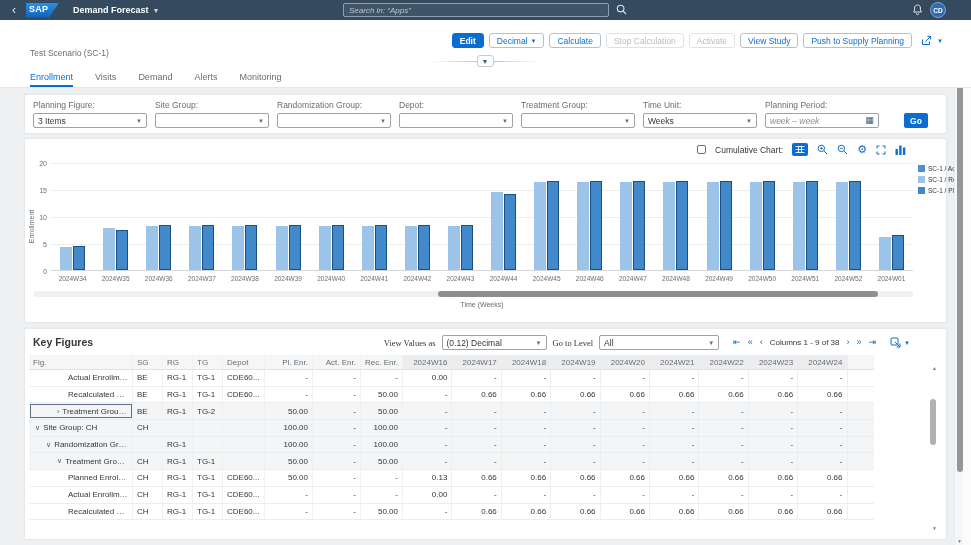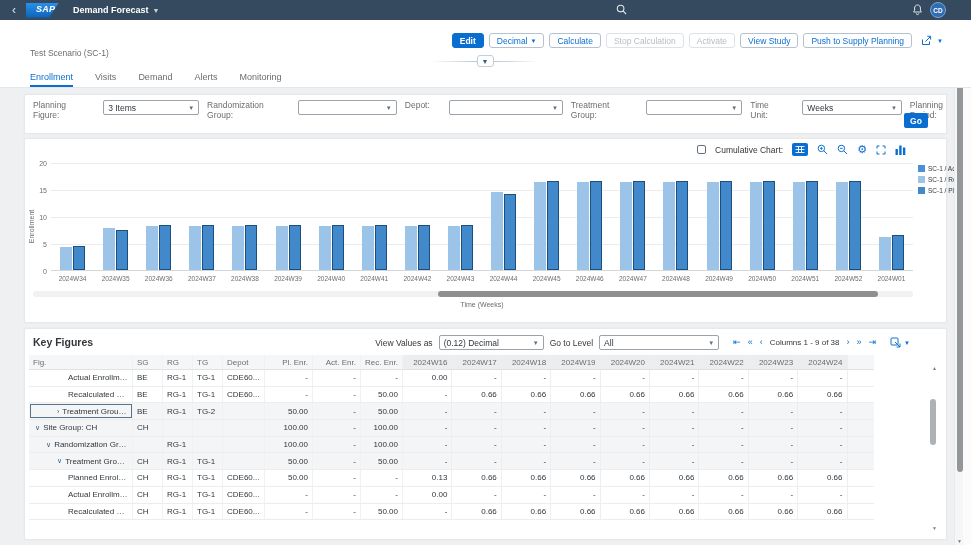--- a/index.html
+++ b/index.html
@@ -3,21 +3,21 @@
 <meta charset="utf-8">
 <style>
   * { box-sizing: border-box; margin: 0; padding: 0; }
   html,body { width:971px; height:545px; overflow:hidden; }
   body { font-family:"Liberation Sans", sans-serif; background:#eef0f2; position:relative; color:#32363a; }
   .abs { position:absolute; }
 
   
   .shellbar { left:0; top:0; width:971px; height:20px; background:#354a5f; display:flex; align-items:center; z-index:30; }
   .back-ico { color:#dfe6ec; font-size:12px; margin:0 10px 0 12px; cursor:pointer; line-height:1; }
-  .sap-logo { width:33px; height:15px; background:linear-gradient(180deg,#2a8fe8,#0c63b8); clip-path:polygon(0 0,100% 0,70% 100%,0 100%); color:#fff; font-size:9px; font-weight:bold; font-style:italic; padding:1px 0 0 10px; letter-spacing:.3px; }
+  .sap-logo { width:33px; height:15px; background:linear-gradient(180deg,#2a8fe8,#0c63b8); clip-path:polygon(0 0,100% 0,70% 100%,0 100%); color:#fff; font-size:9px; font-weight:bold; padding:1px 0 0 3px; letter-spacing:.3px; }
   .product { color:#fff; font-size:9px; font-weight:bold; margin-left:14px; }
   .product-chev { color:#c7d2dc; font-size:7px; margin-left:4px; }
   .shell-search { position:absolute; left:343px; top:3px; width:266px; height:14px; border:1px solid #8ba0b4; border-radius:2px; background:rgba(255,255,255,.06); color:#b9c6d2; font-size:8px; font-style:italic; padding:2px 5px; }
   .shell-mag { position:absolute; left:616px; top:4px; }
   .bell { position:absolute; left:912px; top:4px; }
   .avatar { position:absolute; left:930px; top:2px; width:16px; height:16px; border-radius:50%; background:#2f6cb3; border:1px solid #7ea4cd; color:#fff; font-size:6.5px; font-weight:bold; display:flex; align-items:center; justify-content:center; }
 
   
   .pagehead { left:0; top:20px; width:971px; height:68px; background:#fff; border-bottom:1px solid #e4e7ea; z-index:5; }
   .page-title { position:absolute; left:30px; top:10px; font-size:14px; color:#32363a; }
@@ -35,21 +35,21 @@
   .tab { font-size:9px; color:#6a6d70; padding-top:3px; cursor:pointer; position:relative; }
   .tab.sel { color:#0a6ed1; }
   .tab.sel::after { content:""; position:absolute; left:0; right:0; bottom:0; height:2.5px; background:#0a6ed1; }
 
   
   .card { background:#fff; border:1px solid #e6e9ec; border-radius:2px; box-shadow:0 0 2px rgba(0,0,0,.06); }
 
   
   .filtercard { left:24px; top:94px; width:923px; height:40px; }
   .filters { position:absolute; left:8px; top:5px; display:flex; gap:8px; }
-  .fitem { display:flex; flex-direction:row; gap:19px; }
+  .fitem { display:flex; flex-direction:column; gap:3px; }
   .flabel { font-size:8.5px; color:#6a6d70; }
   .fctrl { width:114px; height:15px; border:1px solid #9aa3ab; border-radius:2px; background:#fff; font-size:8.5px; color:#32363a; display:flex; align-items:center; padding:0 4px; cursor:pointer; }
   .fctrl .fval { flex:1; white-space:nowrap; overflow:hidden; }
   .fctrl .ph { color:#8a8d90; font-style:italic; }
   .fctrl .dd { font-size:6px; color:#6a6d70; }
   .fctrl .cal { font-size:9px; color:#346187; line-height:1; }
   .go-btn { position:absolute; right:18px; top:18px; width:24px; height:15px; background:#0a6ed1; border-radius:2px; color:#fff; font-size:8.5px; font-weight:bold; display:flex; align-items:center; justify-content:center; cursor:pointer; }
 
   
   .chartcard { left:24px; top:138px; width:923px; height:185px; }
@@ -70,21 +70,21 @@
   .legsq { width:7px; height:7px; }
   .legtxt { font-size:6.5px; color:#32363a; white-space:nowrap; }
   .hscroll { position:absolute; left:8px; top:152px; width:880px; height:6px; background:#f1f1f1; border-radius:3px; }
   .hthumb { position:absolute; left:405px; top:0; width:440px; height:6px; background:#8f8f8f; border-radius:3px; cursor:grab; }
   .xaxis-title { position:absolute; left:26px; top:162px; width:862px; text-align:center; font-size:7px; color:#6a6d70; }
 
   
   .kfcard { left:24px; top:328px; width:923px; height:212px; }
   .kf-title { position:absolute; left:8px; top:7px; font-size:10.5px; font-weight:bold; color:#32363a; }
   .kf-toolbar { position:absolute; right:36px; top:6px; display:flex; align-items:center; gap:6px; }
-  .kf-lb { font-size:8.5px; color:#32363a; }
+  .kf-lb { font-size:8.5px; color:#32363a;font-family:Liberation Serif, serif; }
   .kf-sel { height:15px; border:1px solid #9aa3ab; border-radius:2px; background:#fff; font-size:8.5px; display:flex; align-items:center; padding:0 4px; gap:4px; cursor:pointer; }
   .kf-sel .dd { font-size:6px; color:#6a6d70; }
   .pag { display:flex; align-items:center; gap:7px; margin-left:8px; }
   .pag .pico { color:#0a6ed1; font-size:9px; cursor:pointer; line-height:1; }
   .pag .ptext { font-size:8px; color:#32363a; }
   .exp-wrap { display:flex; align-items:center; gap:3px; margin-left:8px; cursor:pointer; }
   .exp-wrap .dd { font-size:6px; color:#0a6ed1; }
 
   .tbl { position:absolute; left:4px; top:26px; width:845px; font-size:8px; }
   .trow { display:flex; height:16.7px; align-items:stretch; border-bottom:1px solid #ededed; background:#fff; }
@@ -109,20 +109,21 @@
   svg { display:block; }
 </style>
 </head>
 <body>
 
 <div class="abs shellbar">
   <span class="back-ico">‹</span>
   <div class="sap-logo">SAP</div>
   <span class="product">Demand Forecast</span>
   <span class="product-chev">▼</span>
+  <div class="shell-search">Search in: “Apps”</div>
   <span class="shell-mag">
     <svg width="11" height="11" viewBox="0 0 11 11">
         <circle cx="4.6" cy="4.6" r="3.3" fill="none" stroke="#dfe6ec" stroke-width="1.1"></circle>
         <line x1="7.2" y1="7.2" x2="10" y2="10" stroke="#dfe6ec" stroke-width="1.1"></line>
       </svg>
   </span>
   <span class="bell">
     <svg width="11" height="12" viewBox="0 0 11 12">
         <path d="M5.5 1 C3.7 1 2.6 2.3 2.6 4 v2.2 L1.6 8 h7.8 L8.4 6.2 V4 c0-1.7-1.1-3-2.9-3z" fill="none" stroke="#dfe6ec" stroke-width="1"></path>
         <path d="M4.3 9.4a1.2 1.2 0 0 0 2.4 0" fill="none" stroke="#dfe6ec" stroke-width="1"></path>
@@ -179,20 +180,27 @@
       <div class="tab">Monitoring</div>
     </div>
 </div>
 
 <div class="abs card filtercard">
   <div class="filters" id="filters">
       <div class="fitem">
         <div class="flabel">Planning Figure:</div>
         <div class="fctrl">
           <span class="fval">3 Items</span>
+          <span class="dd">▼</span>
+        </div>
+      </div>
+      <div class="fitem">
+        <div class="flabel">Site Group:</div>
+        <div class="fctrl">
+          <span class="fval">&nbsp;</span>
           <span class="dd">▼</span>
         </div>
       </div>
       <div class="fitem">
         <div class="flabel">Randomization Group:</div>
         <div class="fctrl">
           <span class="fval">&nbsp;</span>
           <span class="dd">▼</span>
         </div>
       </div>

